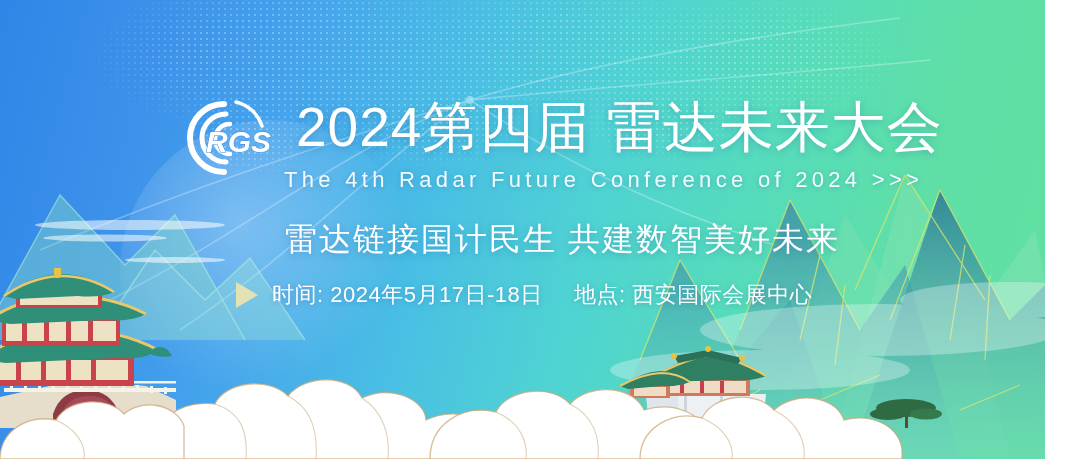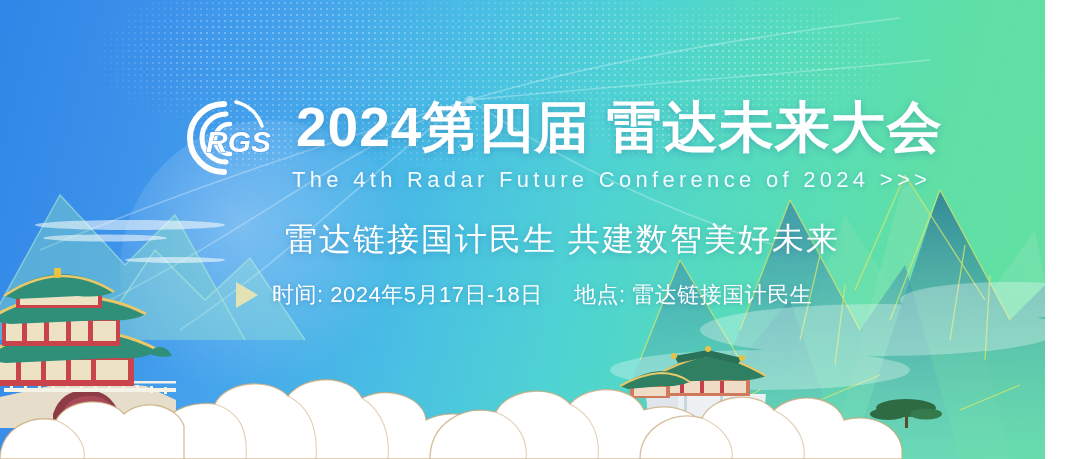--- a/index.html
+++ b/index.html
@@ -32,26 +32,26 @@
   .glowblob{
     position:absolute;left:120px;top:120px;width:300px;height:300px;border-radius:50%;
     background:radial-gradient(circle at 40% 35%, rgba(255,255,255,.30), rgba(255,255,255,0) 62%);
   }
 
   
   .header{position:absolute;left:0;top:0;width:1080px;}
   .logo{position:absolute;left:166px;top:96px;width:116px;height:84px;}
   .title{
     position:absolute;left:296px;top:96px;
-    font-size:55px;line-height:62px;font-weight:700;color:#fff;
+    font-size:55px;line-height:62px;font-weight:400;color:#fff;
     letter-spacing:1px;white-space:nowrap;
     text-shadow:0 2px 7px rgba(30,90,150,.30);
   }
   .subtitle{
-    position:absolute;left:292px;top:166px;
+    position:absolute;left:284px;top:166px;
     font-size:22px;line-height:28px;color:#f2fbff;font-weight:400;
     letter-spacing:4.3px;white-space:nowrap;
     text-shadow:0 1px 5px rgba(30,90,150,.30);
   }
   .slogan{
     position:absolute;left:285px;top:217px;
     font-size:32px;line-height:44px;color:#ffffff;font-weight:500;
     letter-spacing:2px;white-space:nowrap;
     text-shadow:0 2px 7px rgba(30,90,150,.35);
   }
@@ -305,18 +305,18 @@
     <div class="subtitle">The 4th Radar Future Conference of 2024 &gt;&gt;&gt;</div>
     <div class="slogan">雷达链接国计民生  共建数智美好未来</div>
 
     <div class="infoline">
       <span class="tri"></span>
       <span class="infotext">
         <span>时间:</span>
         <span>2024年5月17日-18日</span>
         <span class="infogap"></span>
         <span>地点:</span>
-        <span>雷达链接国计民生</span>
+        <span>西安国际会展中心</span>
       </span>
     </div>
 
   </div>
 </div>
 
 </body></html>

